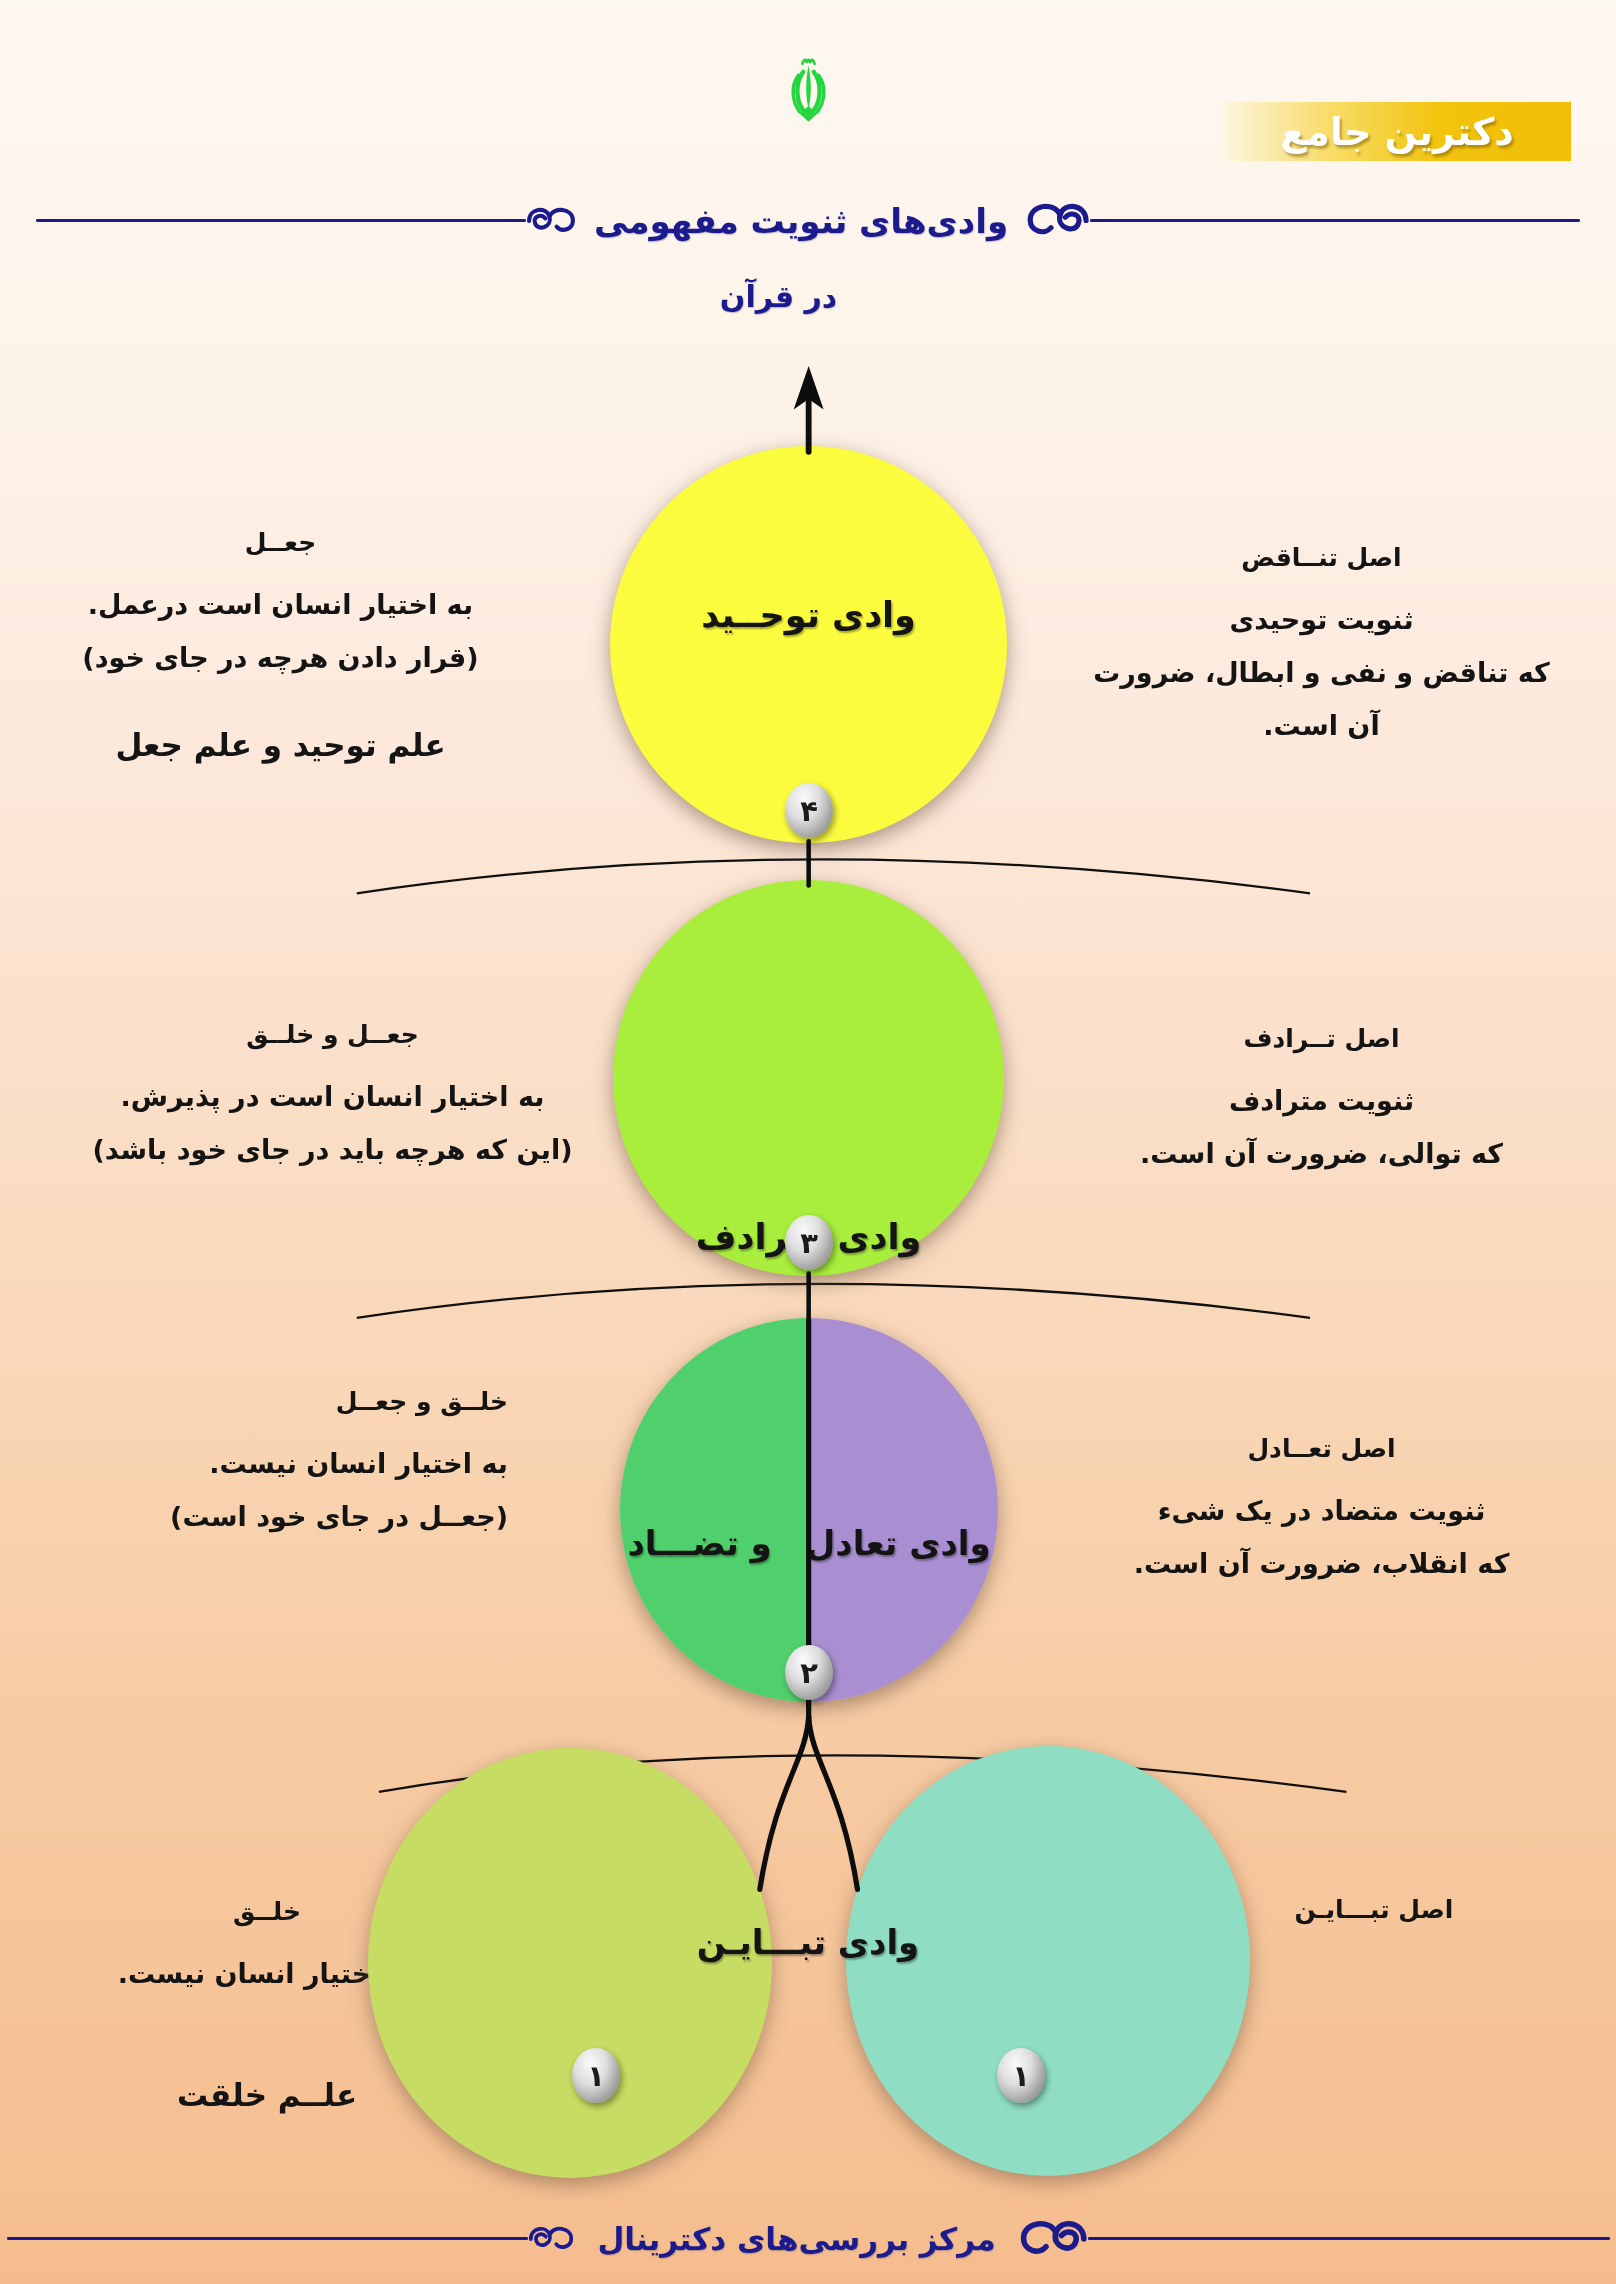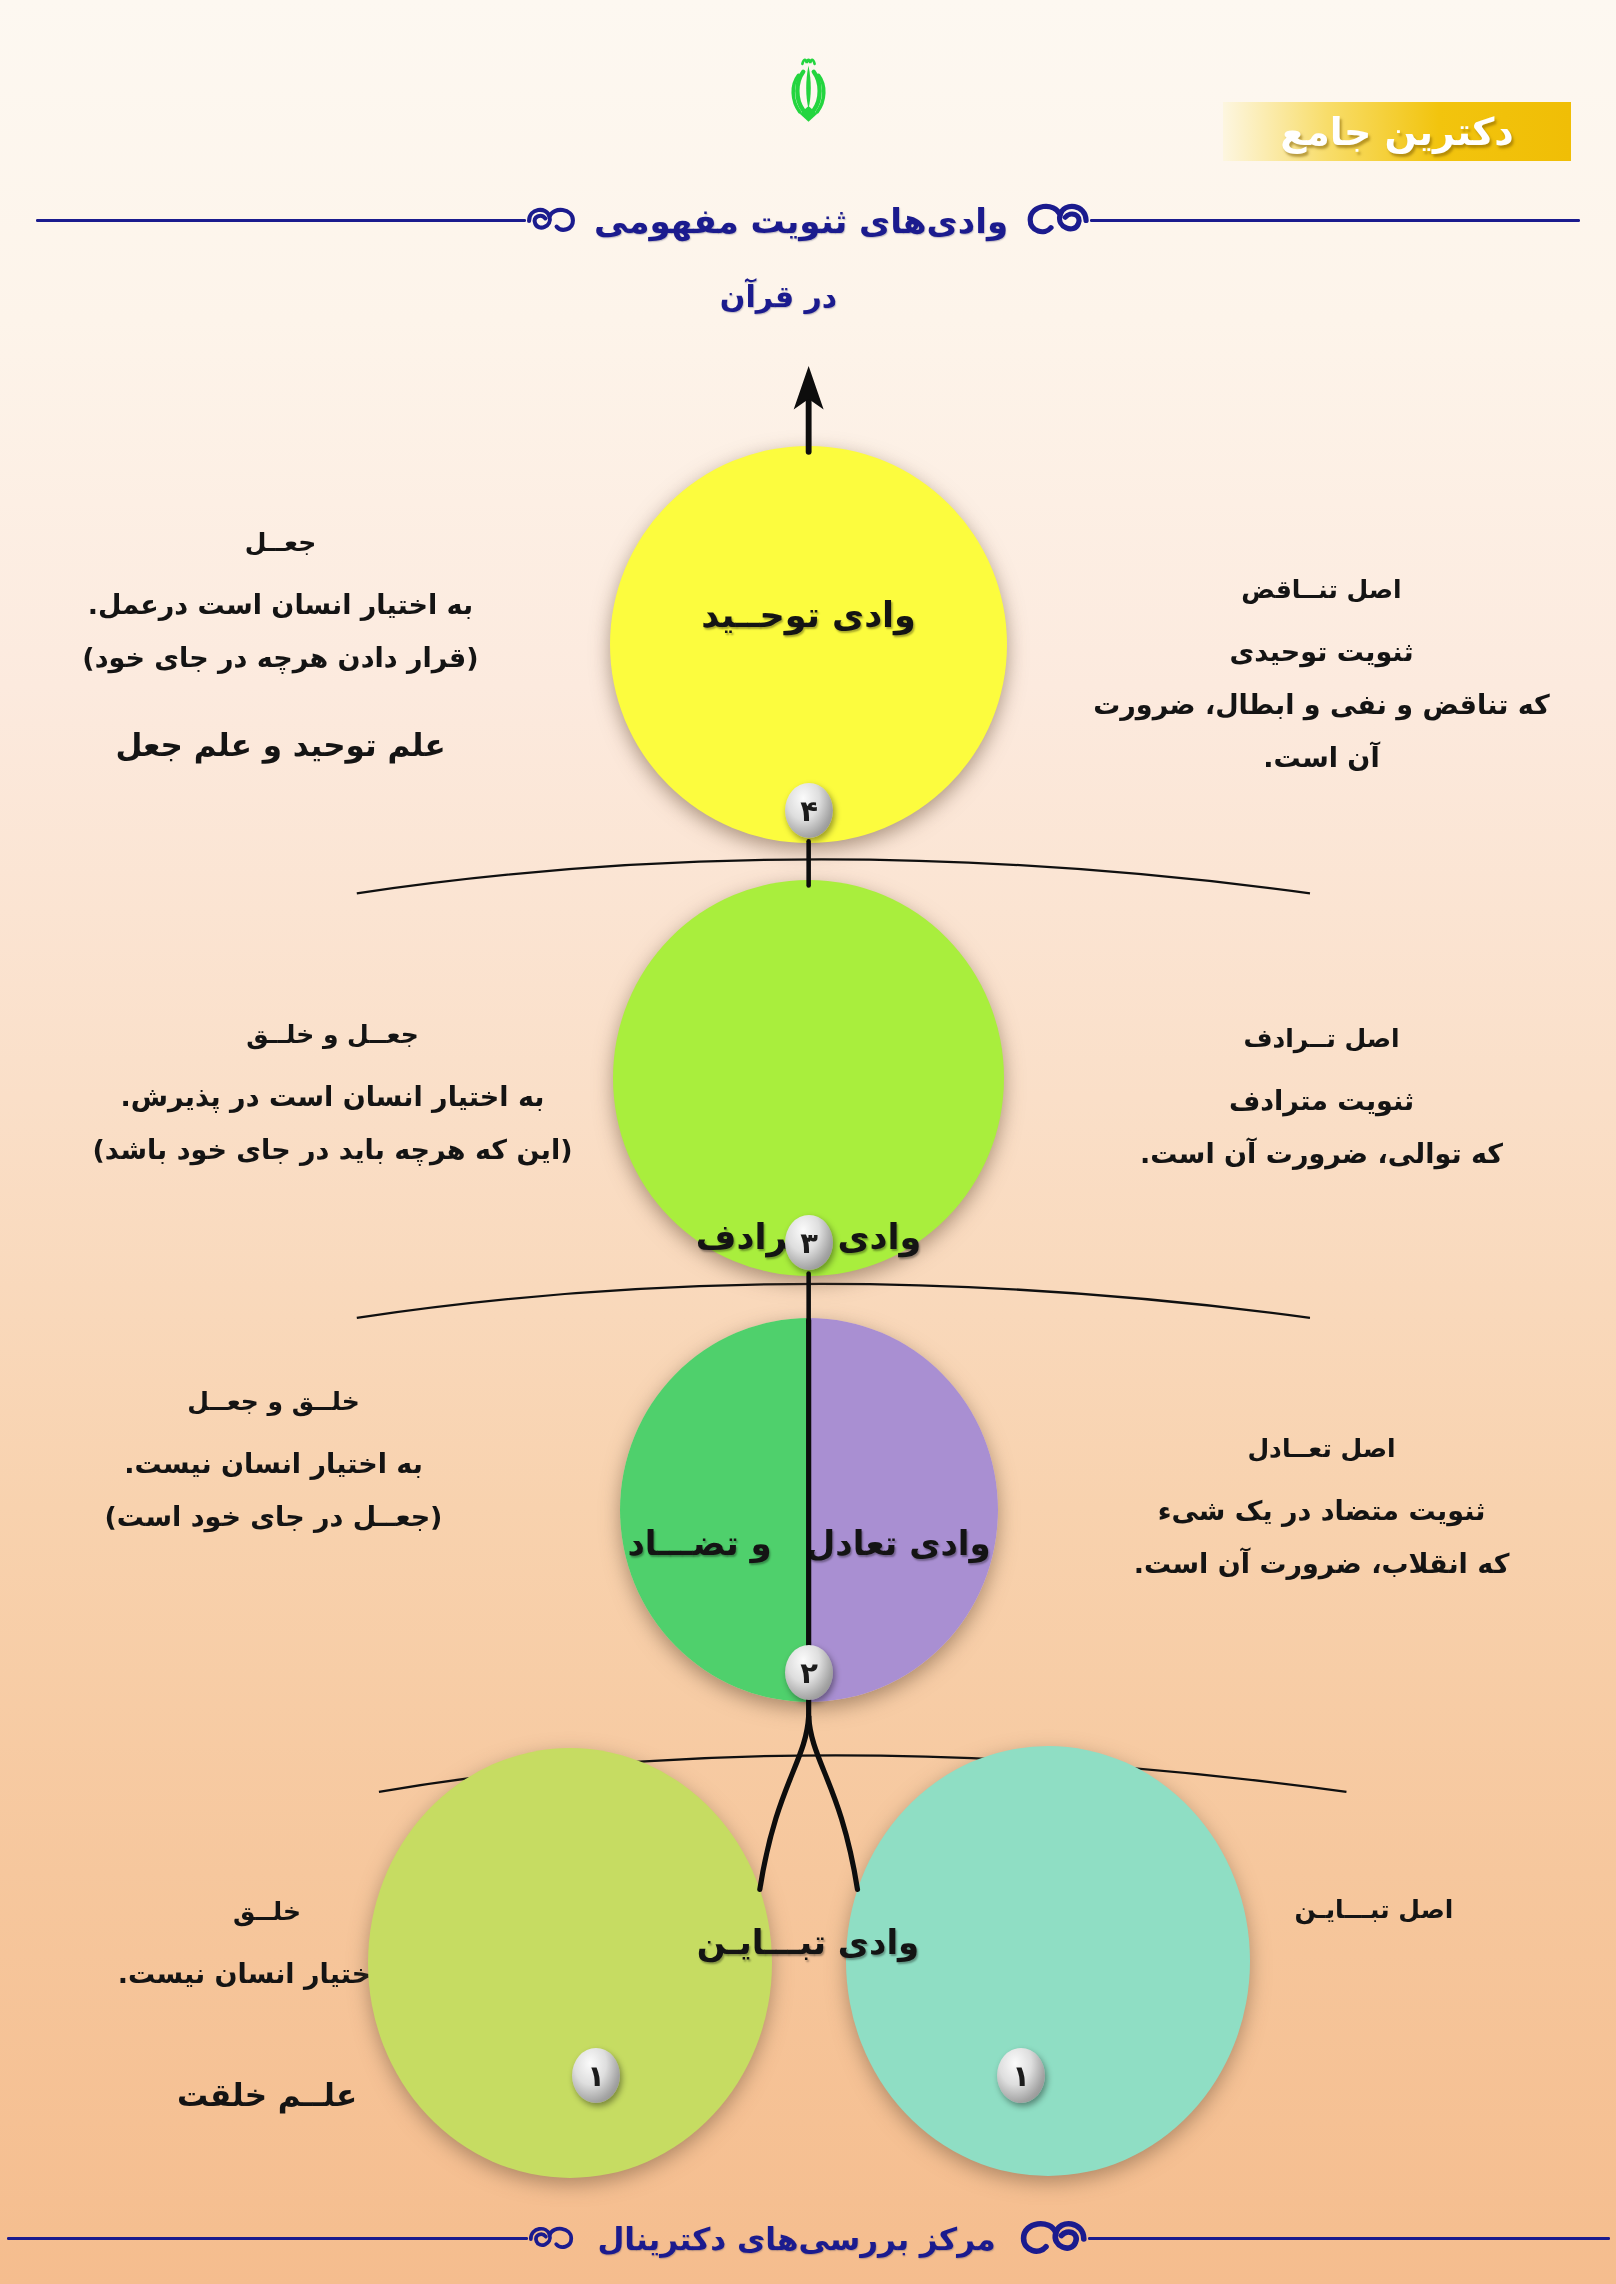--- a/index.html
+++ b/index.html
@@ -78,24 +78,24 @@
     font-size:29px;font-weight:bold;color:#1b1b1b;
   }
   .n4{left:785px;top:783px;} .n3{left:785px;top:1215px;}
   .n2{left:785px;top:1645px;} .n1l{left:572px;top:2048px;} .n1r{left:997px;top:2048px;}
   
   .sideblock{direction:rtl;text-align:center;color:#141414;z-index:1;}
   .sideblock .h{font-size:25px;font-weight:bold;line-height:43px;}
   .sideblock .b{font-size:27px;font-weight:bold;line-height:53px;margin-top:14.3px;}
   .sideblock .sci{font-size:31px;font-weight:bold;}
   .s4l{left:46px;top:521px;width:469px;}  .s4l .sci{margin-top:43px;}
-  .s4r{left:1074px;top:568px;width:495px;}
+  .s4r{left:1074px;top:536px;width:495px;}
   .s3l{left:46px;top:1013px;width:573px;}
   .s3r{left:1074px;top:1017px;width:495px;}
-  .s2l{left:39px;top:1380px;width:469px;} .s2l .sci{margin-top:83px;}
+  .s2l{left:39px;top:1380px;width:469px;text-align:right;} .s2l .sci{margin-top:83px;}
   .s2r{left:1061px;top:1427px;width:521px;}
   .s1l{left:52px;top:1848px;width:430px;margin-top:42px;} .s1l .sci{margin-top:77px;}
   .s1r{left:1198px;top:1888px;width:352px;}
   .s1r .h{white-space:nowrap;}
   
   svg.layer{position:absolute;left:0;top:0;width:1616px;height:2284px;pointer-events:none;}
   .back-lines{z-index:1;}
   .front-lines{z-index:3;}
   
   .footer-row{

